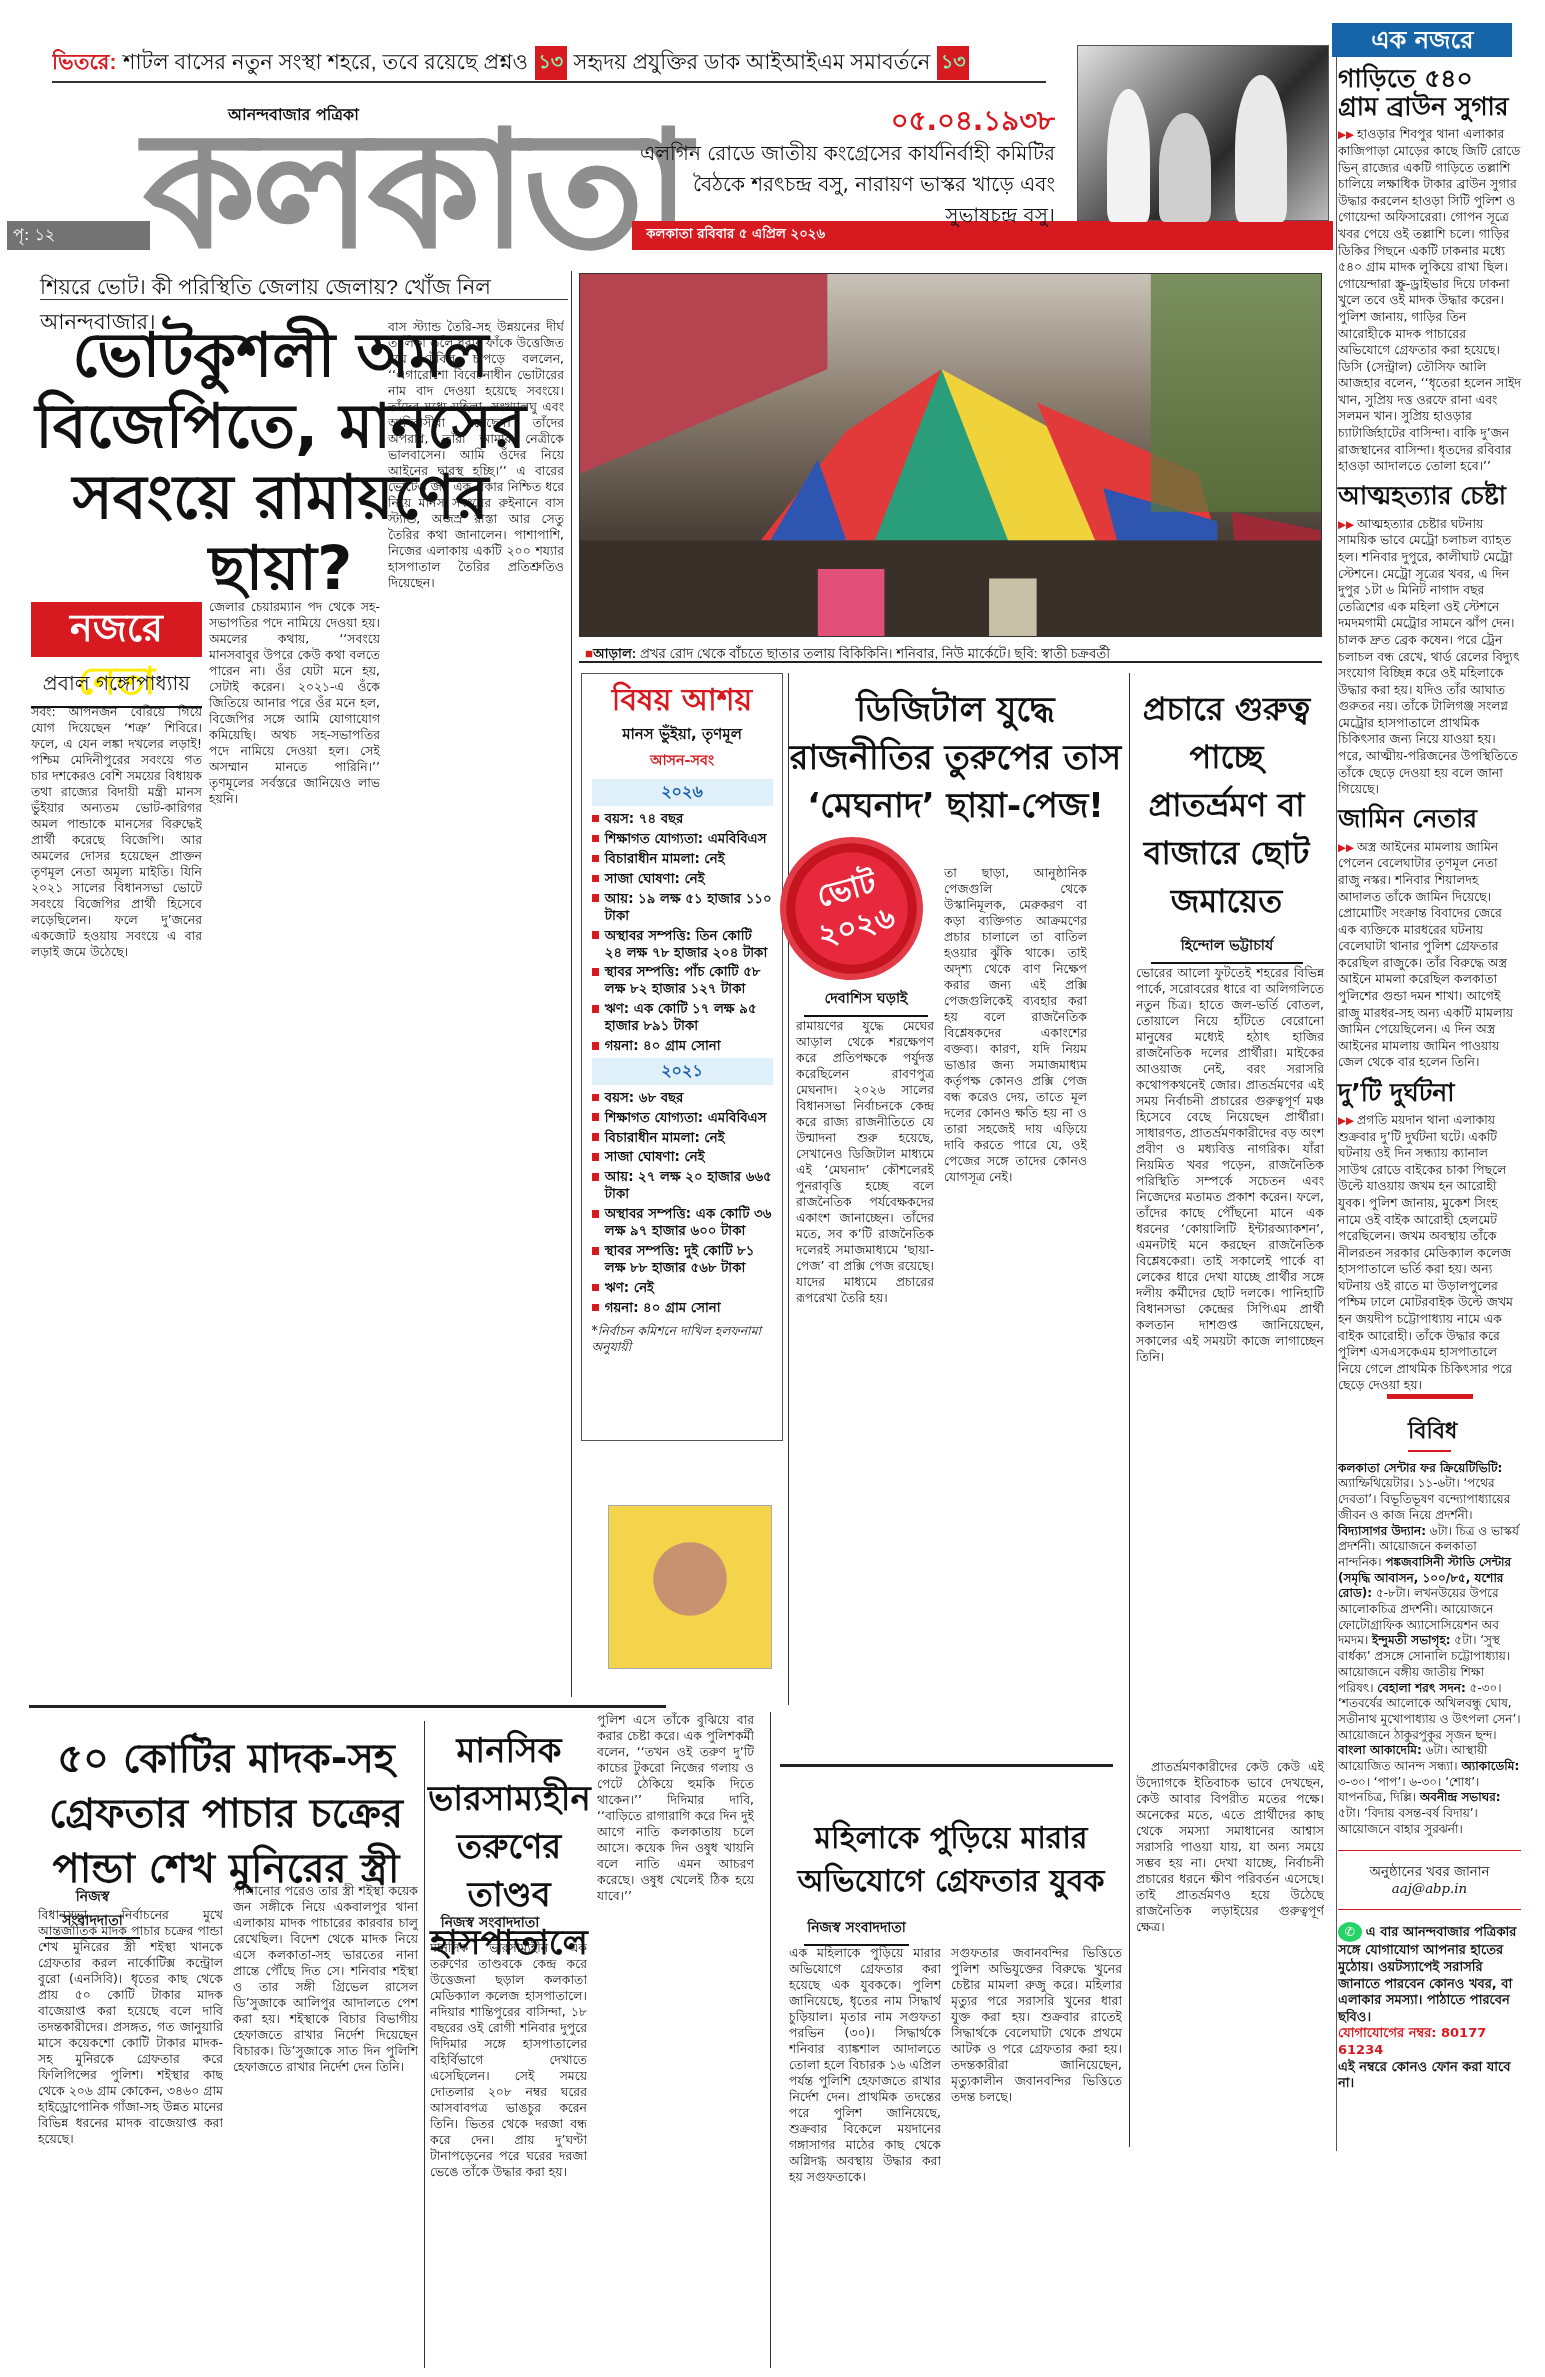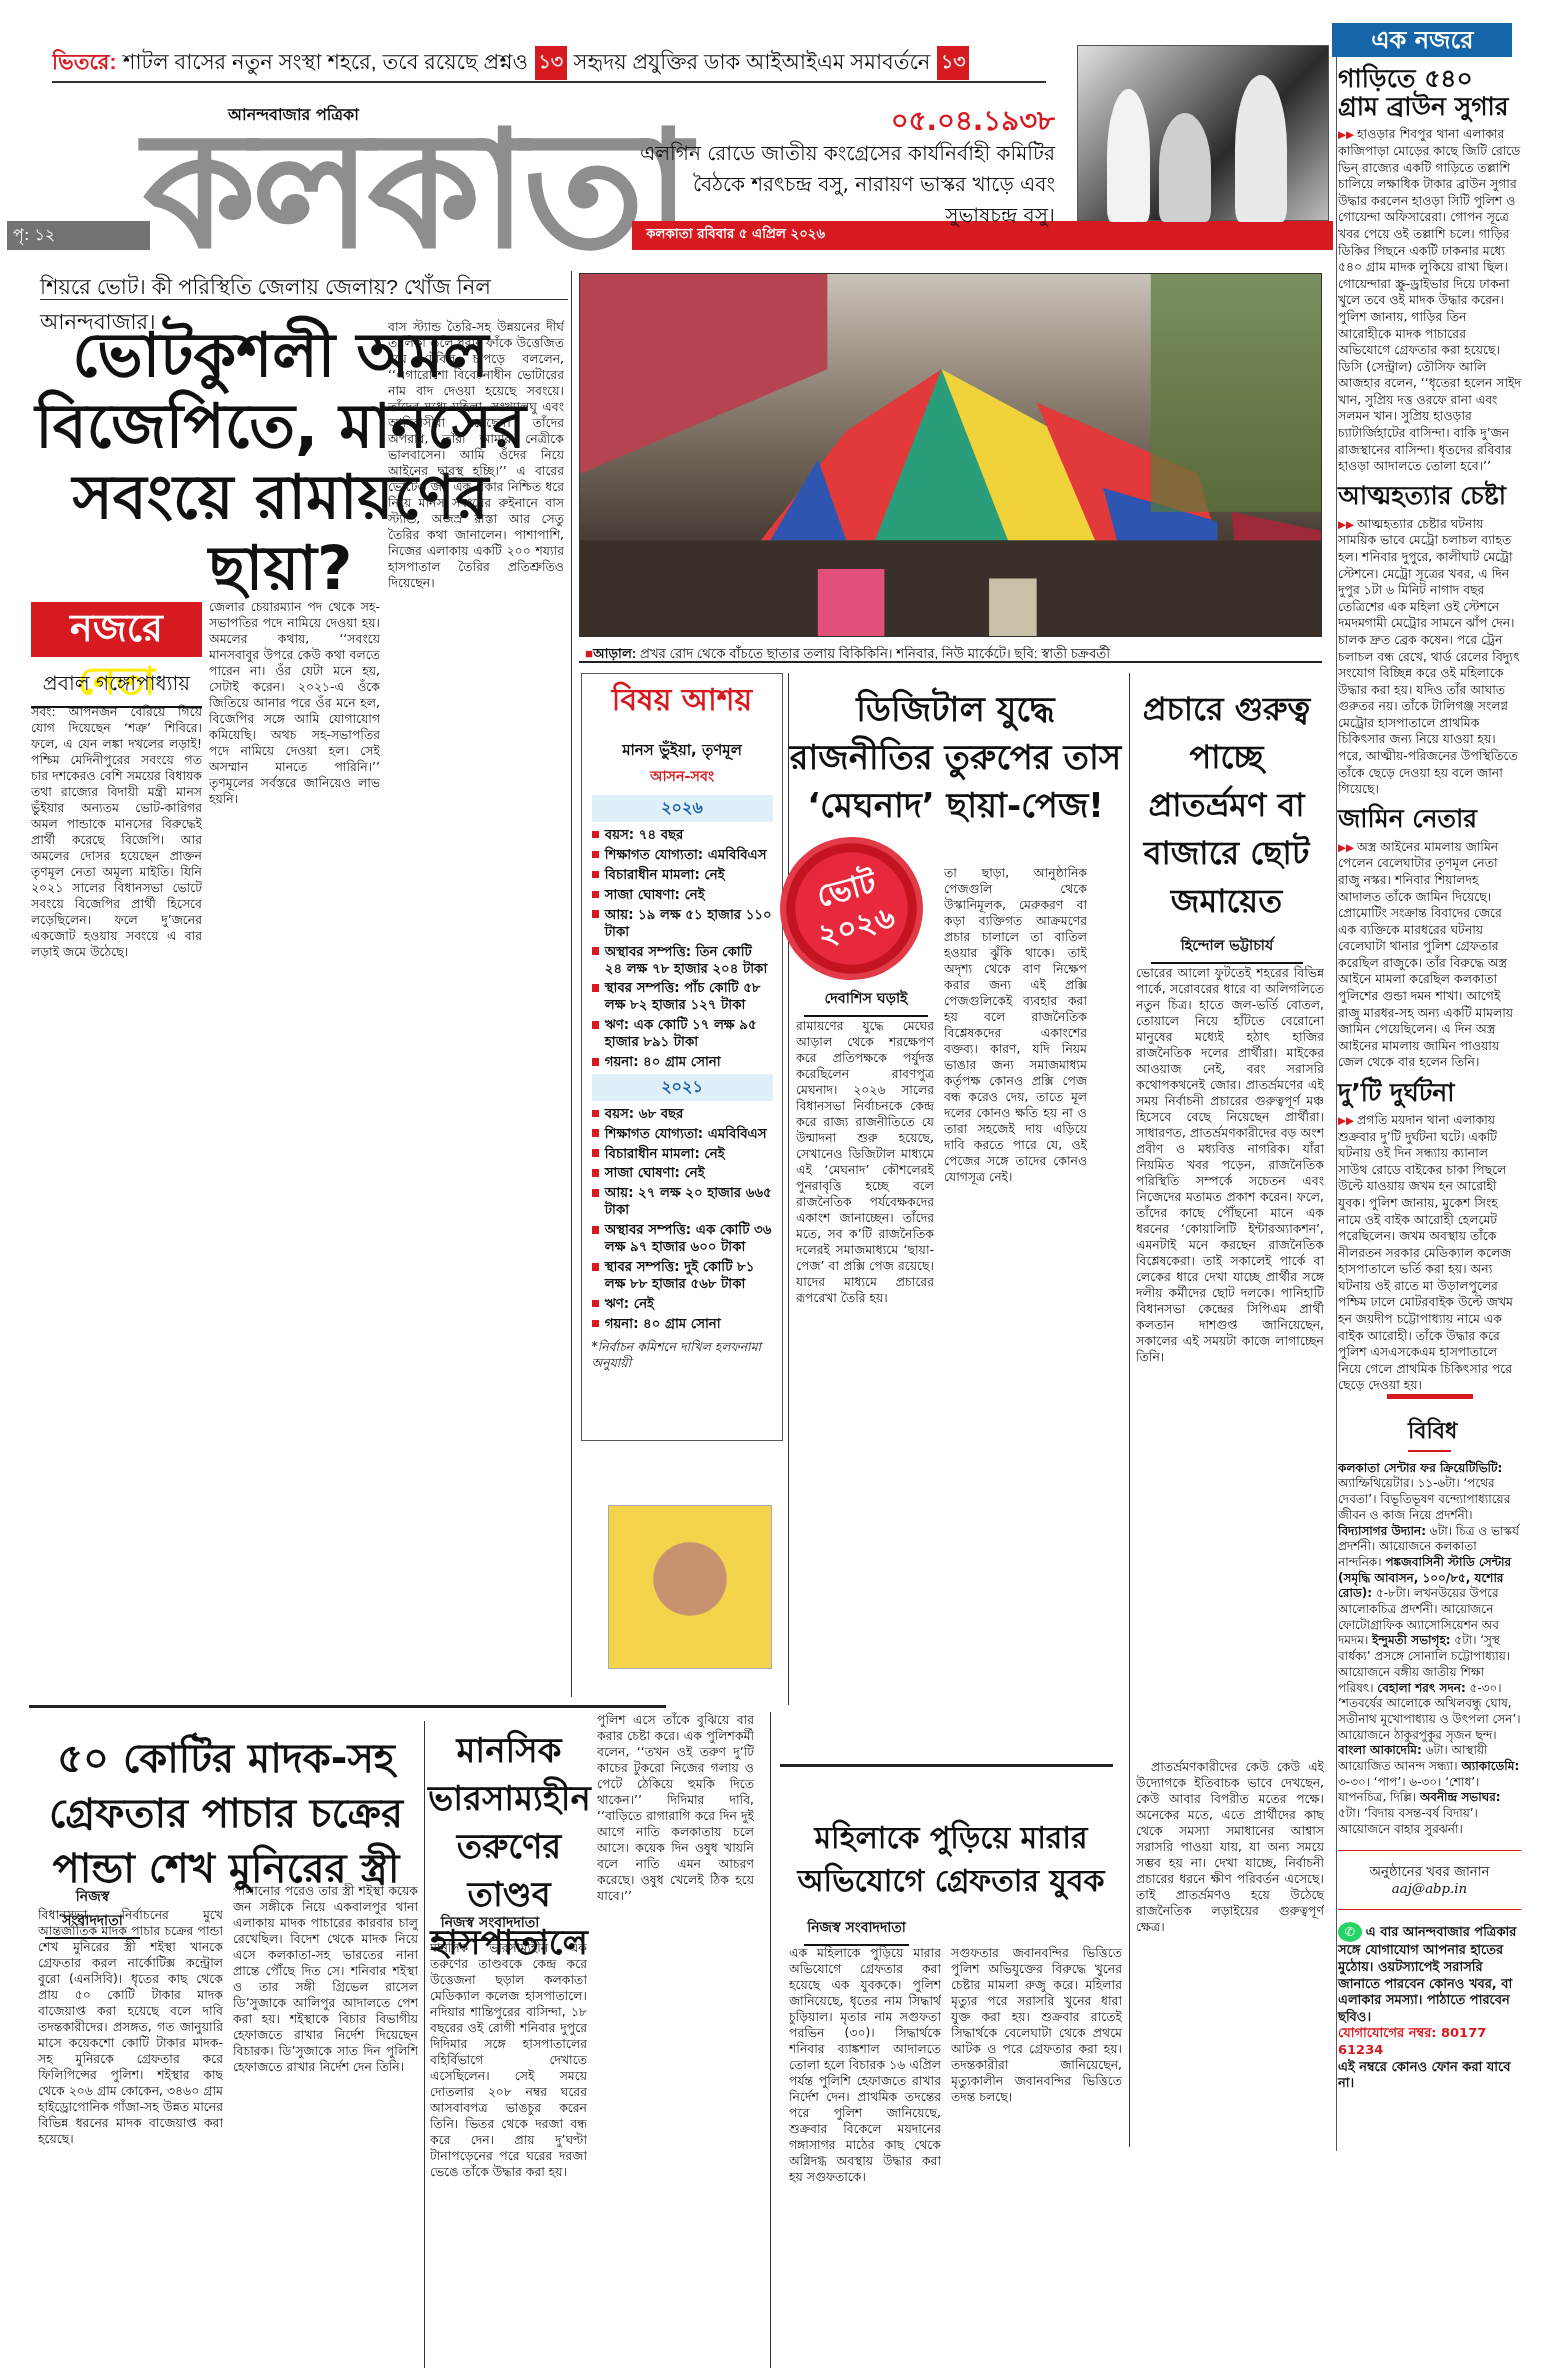--- a/index.html
+++ b/index.html
@@ -3,21 +3,21 @@
 <meta charset="utf-8">
 <style>
 *{box-sizing:border-box;margin:0;padding:0}
 html,body{width:1545px;height:2389px;background:#fff;overflow:hidden}
 body{font-family:"DejaVu Serif",serif;color:#111;position:relative}
 .abs{position:absolute}
 
 
 #teaser{left:52px;top:45px;width:994px;height:38px;display:flex;align-items:center;gap:6.7px;font-size:21px;font-family:"Liberation Sans",sans-serif;border-bottom:2.4px solid #333;white-space:nowrap;overflow:hidden}
 #teaser .lbl{color:#d71920;font-weight:bold}
-#teaser .pg{background:#d71920;color:#e5e5e5;font-weight:bold;padding:1px 3.8px;font-size:19px}
+#teaser .pg{background:#d71920;color:#86efac;font-weight:bold;padding:1px 3.8px;font-size:19px}
 
 
 #abp-small{left:228px;top:102px;font-size:16px;font-weight:bold;font-family:"DejaVu Sans",sans-serif}
 #title{left:143px;top:109px;font-size:162px;line-height:1;color:#8e8e8e;font-weight:bold;font-family:"DejaVu Sans",sans-serif;letter-spacing:-4.8px}
 #pgbar{left:7.1px;top:221px;width:143px;height:28.5px;background:#737373;color:#fff;font-size:16px;display:flex;align-items:center;padding-left:6px;font-family:"DejaVu Sans",sans-serif}
 #datebar{left:632px;top:221px;width:701px;height:28.5px;background:#d71920;color:#fff;font-size:13.3px;display:flex;align-items:center;padding-left:14.3px;font-weight:bold;font-family:"DejaVu Sans",sans-serif}
 #histdate{left:808px;top:100px;width:247px;text-align:right;color:#d71920;font-size:27.6px;font-weight:bold;font-family:"DejaVu Sans",sans-serif}
 #histtext{left:618px;top:138px;width:437px;text-align:right;font-size:20px;line-height:31px;font-family:"DejaVu Sans",sans-serif}
 #histphoto{left:1077px;top:45px;width:252px;height:176px;background:linear-gradient(135deg,#e0e0e0,#6a6a6a 40%,#2a2a2a 60%,#bdbdbd);border:1px solid #555}
 #histphoto .fig{position:absolute;border-radius:50% 50% 10% 10%;background:#d8d8d8}
@@ -57,21 +57,21 @@
 
 
 #photo{left:579px;top:273px;width:743px;height:364px;border:1px solid #333;overflow:hidden;background:linear-gradient(180deg,#c9c2b8 0%,#8a7e70 35%,#4d4239 70%,#2b2420 100%)}
 #caption{left:585px;top:644px;width:732px;font-size:13.3px;font-family:"Liberation Sans",sans-serif}
 #caption .sq{color:#d71920}
 #photo-line{left:579px;top:661px;width:743px;height:2.4px;background:#222}
 
 
 #ba{left:581px;top:673px;width:202px;height:768px;border:1px solid #555;padding:6.7px 9.5px;font-family:"DejaVu Sans",sans-serif}
 #ba .t{color:#d71920;font-size:30px;font-weight:bold;text-align:center;line-height:38px}
-#ba .n{text-align:center;font-size:15px;font-weight:bold;margin-top:19px}
+#ba .n{text-align:center;font-size:15px;font-weight:bold;margin-top:3px}
 #ba .s{text-align:center;color:#d71920;font-size:14.3px;font-weight:bold;margin:1.9px 0 6.7px}
 #ba .yr{background:#dff0fa;color:#1a5fa8;text-align:center;font-size:16px;font-weight:bold;margin:3.8px 0}
 #ba li{list-style:none;font-size:13.3px;line-height:17px;font-weight:bold;padding-left:13.3px;position:relative;margin-bottom:2.9px}
 #ba li:before{content:"";position:absolute;left:0;top:4.8px;width:7.6px;height:7.6px;background:#d71920}
 #ba .foot{font-style:italic;font-size:12.4px;line-height:16px;margin-top:7px;font-family:"DejaVu Serif",serif}
 #leader{left:608px;top:1505px;width:164px;height:164px;background:radial-gradient(circle at 50% 45%,#c89270 0 30%,#f3d44a 31% 100%);border:0.5px solid #aaa}
 
 
 #hl2{left:789px;top:685px;width:333px;font-size:34px;line-height:48px;font-weight:bold;text-align:center;font-family:"DejaVu Sans",sans-serif}
 #seal{left:780px;top:837px;width:143px;height:143px;border-radius:50%;background:radial-gradient(circle,#e8283d 0 55%,#c4141f 56% 64%,#e33a48 65% 100%);color:#fff;text-align:center;font-weight:bold;font-family:"DejaVu Sans",sans-serif;font-size:30px;line-height:38px;padding-top:33px;transform:rotate(-15deg)}

